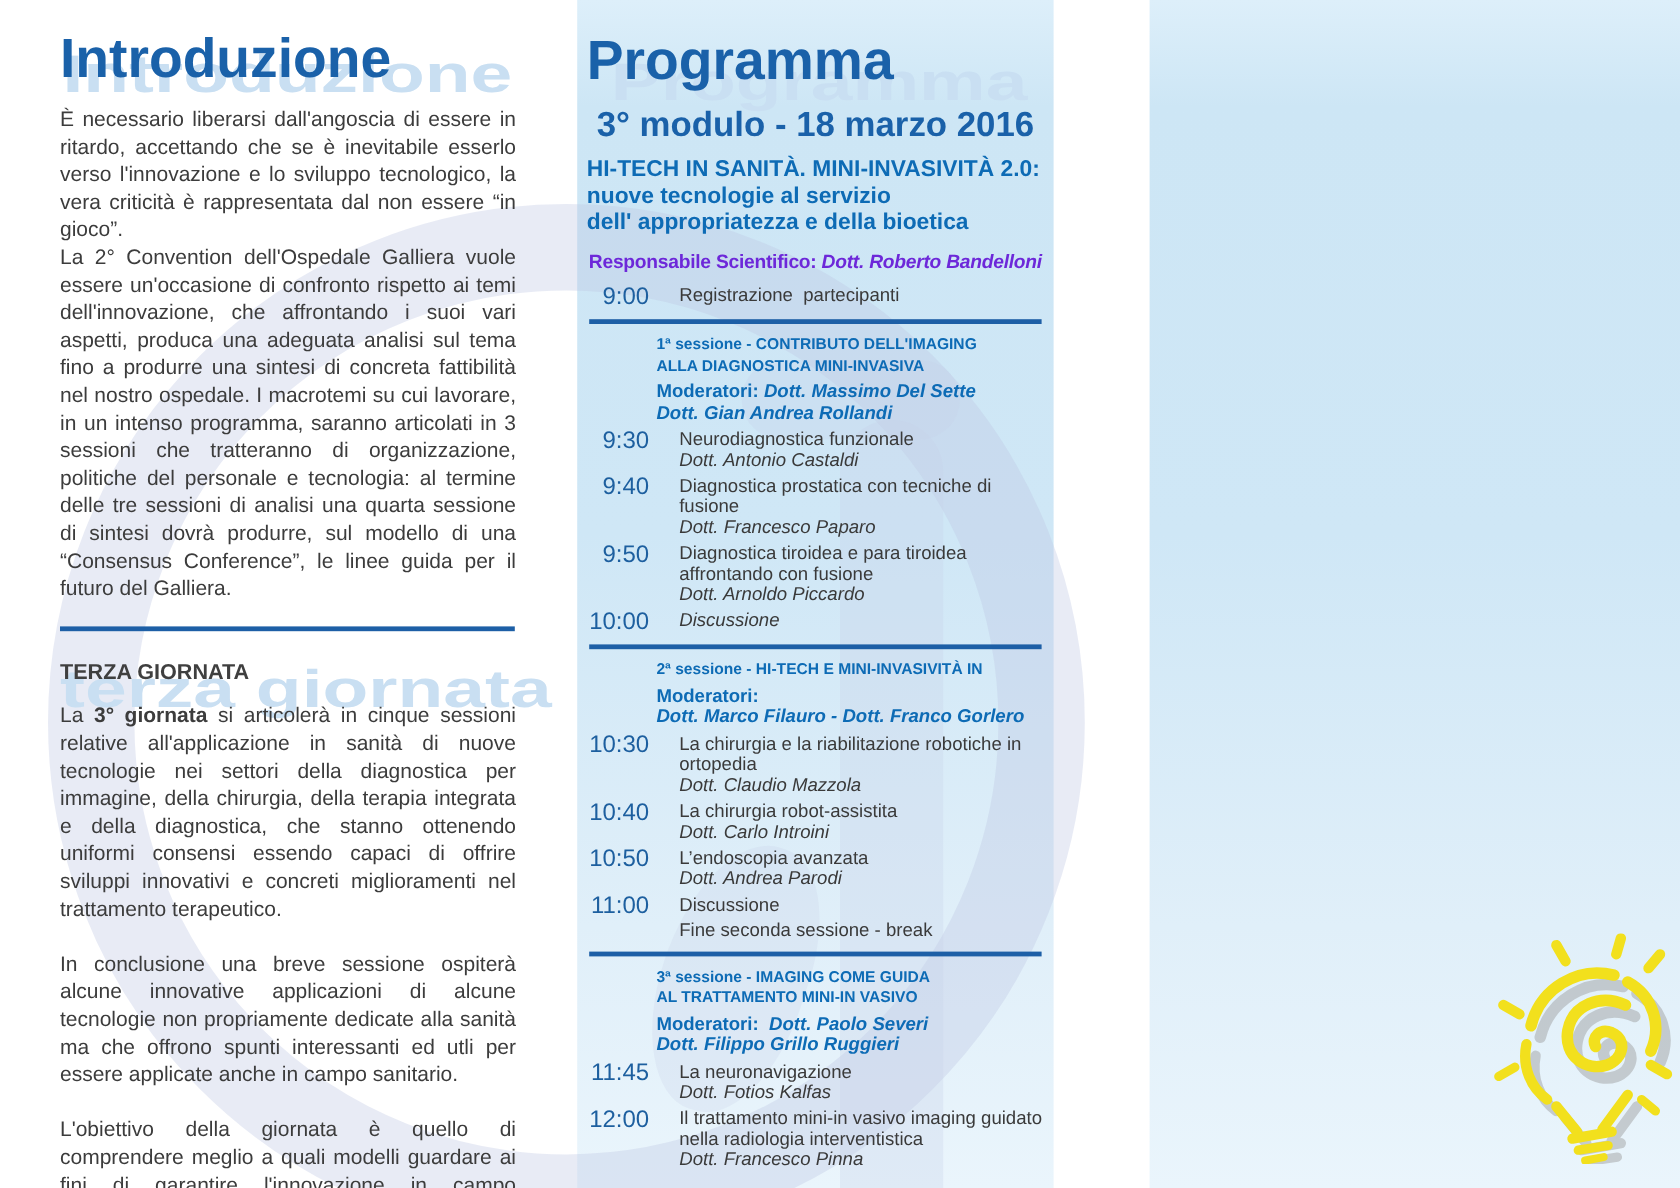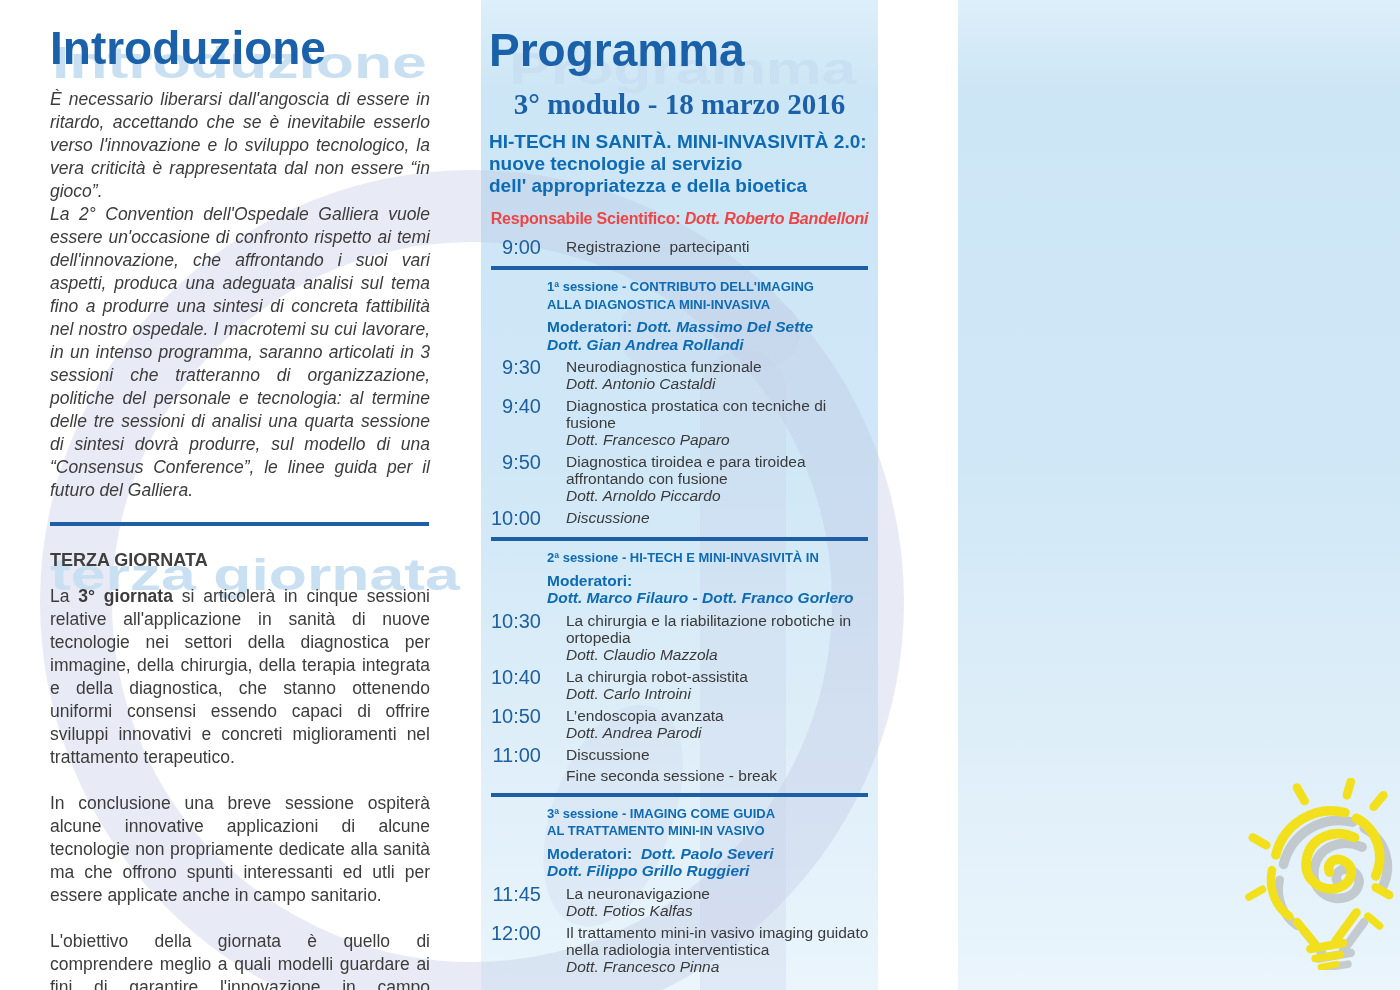--- a/index.html
+++ b/index.html
@@ -31,38 +31,38 @@
   
   .h-main{margin:0;font-size:46px;font-weight:bold;color:#1a61a9;position:relative;z-index:2;line-height:1.05;}
   .h-echo{position:absolute;font-size:44px;font-weight:bold;color:#c9dff2;z-index:1;
     transform:scaleX(1.42);transform-origin:left top;white-space:nowrap;line-height:1.05;}
 
   
   .col-left{position:absolute;left:50px;top:0;width:380px;z-index:2;}
   .left-head{position:relative;padding-top:24px;}
   .left-echo{top:40px;left:2px;}
   .para{margin:0;font-size:17.5px;line-height:23px;text-align:justify;color:#3c3c3c;}
-  .para.it{font-style:italic;}
+  .para.it{}
   .para.pgap{margin-top:23px;}
   .intro-paras{margin-top:16px;}
   .rule{background:#1d5fa6;height:4px;}
   .rule-left{margin-top:20px;width:379px;}
   .terza{position:relative;}
   .terza-echo{top:2px;left:0;}
   .h-sub{margin:24px 0 0 0;font-size:18px;font-weight:bold;color:#3f3f3f;position:relative;z-index:2;}
   .terza-paras{margin-top:14px;position:relative;z-index:2;}
 
   
   .mid-inner{padding:26px 8px 0 8px;position:relative;}
   .mid-echo{top:46px;left:28px;}
-  .mid-subheading{text-align:center;font-size:29px;font-weight:bold;color:#1a61a9;margin-top:14px;font-family:Liberation Serif, serif;}
+  .mid-subheading{text-align:center;font-size:29px;font-weight:bold;color:#1a61a9;margin-top:14px;}
   .mid-subtitle{text-align:left;font-size:19px;font-weight:bold;color:#0d6bb5;line-height:22px;}
   .mid-subtitle-wrap{margin-top:10px;}
   .resp-line{margin-top:13px;text-align:center;font-size:16px;letter-spacing:-0.2px;
-    font-weight:bold;color:#ef4444;white-space:nowrap;}
+    font-weight:bold;color:#6d28d9;white-space:nowrap;}
   .resp-name{font-style:italic;}
 
   
   .schedule{margin-top:10px;}
   .slot{display:grid;grid-template-columns:52px 1fr;column-gap:25px;margin-top:5px;}
   .time{font-size:20px;color:#1d5f9f;text-align:right;line-height:19px;}
   .t-line{font-size:15.5px;line-height:17px;color:#3a3a3a;white-space:pre-wrap;}
   .t-line.it{font-style:italic;}
   .t-line.speaker{font-style:italic;}
   .t-line.extra{margin-top:4px;}

